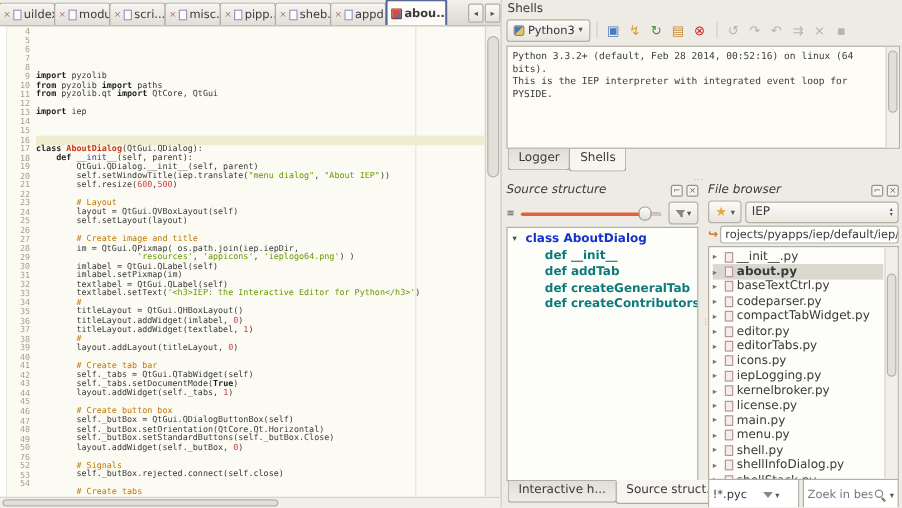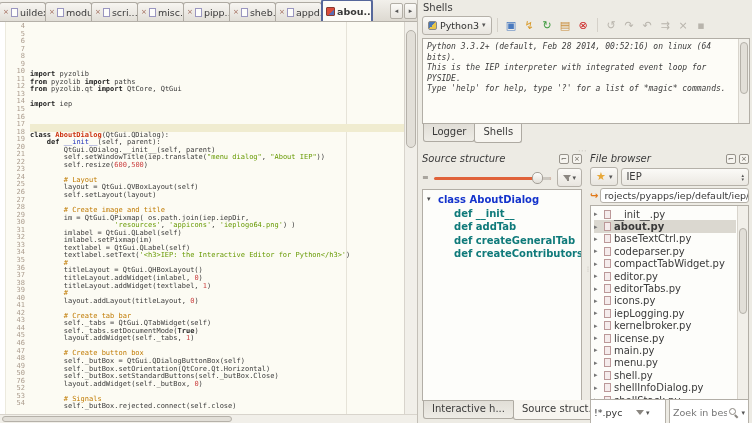--- a/index.html
+++ b/index.html
@@ -13,21 +13,21 @@
   .tab.active{background:#fcfbf7;border:2px solid #56679b;border-bottom:none;height:22px;width:52px;font-weight:bold;}
   .tab-close{color:#a06a5a;font-size:7px;line-height:7px;}
   .doc-icon{width:7px;height:9px;background:#fdfdfb;border:1px solid #9a96c0;flex:none;}
   .mod-icon{width:9px;height:9px;flex:none;background:linear-gradient(135deg,#d94b3a 60%,#5a6bb0 60%);border:1px solid #8a3a30;border-radius:1px;}
   .tab-nav{margin-left:auto;display:flex;align-self:center;}
   .tab-nav .nav-btn{width:13px;height:16px;border:1px solid #b2aea6;background:linear-gradient(#fbfaf7,#e7e4de);font-size:7px;line-height:14px;text-align:center;color:#555;border-radius:2px;margin-left:1px;}
 
   .editor-body{flex:1;display:flex;position:relative;overflow:hidden;}
   .edge{width:6px;background:#ffffff;border-right:1px solid #eceade;}
   .gutter{width:24px;text-align:right;padding:1px 5px 0 0;font:7px/7.55px "DejaVu Sans Mono",monospace;color:#ab9c8d;}
-  .code-wrap{flex:1;position:relative;font:7px/7.55px "DejaVu Sans Mono",monospace;white-space:pre;padding-top:19px;overflow:hidden;}
+  .code-wrap{flex:1;position:relative;font:7px/7.55px "DejaVu Sans Mono",monospace;white-space:pre;padding-top:8px;overflow:hidden;}
   .guide{position:absolute;left:316px;top:0;bottom:0;width:1px;background:#e6e3d8;}
   .code-line{height:7.55px;position:relative;z-index:1;}
   .code-line.current{background:#f0ecd0;}
   .t-k{color:#1f1f1f;font-weight:bold;}
   .t-i{color:#3a3a3a;}
   .t-s{color:#669900;}
   .t-c{color:#c07a00;}
   .t-d{color:#cc4444;}
   .t-cn{color:#cc3311;font-weight:bold;}
   .t-fn{color:#2233bb;font-weight:normal;}
@@ -41,21 +41,21 @@
   .shells-panel{height:146px;display:flex;flex-direction:column;padding:0 2px 0 4px;}
   .panel-title{font-size:10px;color:#3a3a3a;padding:2px 0 1px 1px;}
   .shell-toolbar{height:22px;display:flex;align-items:center;gap:1px;}
   .py-btn{display:flex;align-items:center;gap:3px;font-size:9.5px;border:1px solid #b5b1a9;border-radius:3px;background:linear-gradient(#fbfaf7,#e8e5df);height:19px;padding:0 5px;color:#333;}
   .py-logo{width:9px;height:9px;border-radius:2px;background:linear-gradient(135deg,#4b77b5 50%,#e8c64a 50%);border:1px solid #888;}
   .caret{font-size:7px;color:#555;}
   .sicon{width:17px;height:17px;display:flex;align-items:center;justify-content:center;font-size:11px;flex:none;}
   .sicon.disabled{color:#b8b4ac !important;}
   .tsep{width:1px;height:14px;background:#d5d1c9;margin:0 4px;flex:none;}
   .shell-output{flex:1;background:#fdfcf7;border:1px solid #b2aea6;margin-top:2px;font:8px/10.5px "DejaVu Sans Mono",monospace;padding:3px 14px 3px 4px;position:relative;overflow:hidden;}
-  .sh-out{color:#3c3c3c;font-style:italic;}
+  .sh-out{color:#3c3c3c;}
   .sh-magic{color:#9c8a00;}
   .sh-blank{height:10.5px;}
   .sh-scroll{position:absolute;right:0;top:0;bottom:0;width:11px;background:#f1efe9;border-left:1px solid #d8d4cc;}
   .sh-thumb{position:absolute;left:1px;right:1px;top:3px;height:52px;background:#e2dfd8;border:1px solid #b5b1a9;border-radius:5px;}
   .btabs{height:22px;display:flex;align-items:flex-start;padding-left:2px;}
   .btab{height:18px;line-height:16px;padding:0 8px;font-size:10px;border:1px solid #aeaaa2;border-top:none;border-radius:0 0 3px 3px;background:linear-gradient(#e1ded7,#eeece6);color:#3a3a3a;margin-left:-1px;white-space:nowrap;}
   .btab.active{background:#f7f5f0;height:20px;border-top:1px solid #f7f5f0;margin-top:-1px;}
 
   .splitter-h{height:5px;position:relative;}
   .splitter-h .dots{position:absolute;left:48%;top:1px;font-size:6px;color:#a8a49c;letter-spacing:1px;}
@@ -252,21 +252,20 @@
           <span class="sicon disabled" style="color: rgb(136, 136, 136);">⇉</span>
           <span class="sicon disabled" style="color: rgb(136, 136, 136);">×</span>
           <span class="sicon disabled" style="color: rgb(136, 136, 136);">▪</span>
         </div>
       <div class="shell-output" id="shell-output">
         <div class="sh-scroll">
             <div class="sh-thumb"></div>
           </div>
       <div class="sh-out">Python 3.3.2+ (default, Feb 28 2014, 00:52:16) on linux (64 bits).</div>
           <div class="sh-out">This is the IEP interpreter with integrated event loop for PYSIDE.</div>
-          <div class="sh-out">Type 'help' for help, type '?' for a list of *magic* commands.</div>
           <div class="sh-blank"></div>
           <div class="sh-blank"></div>
         </div>
       <div class="btabs" id="shell-tabs">
           <div class="btab">Logger</div>
           <div class="btab active">Shells</div>
         </div>
     </div>
 
     <div class="splitter-h">

